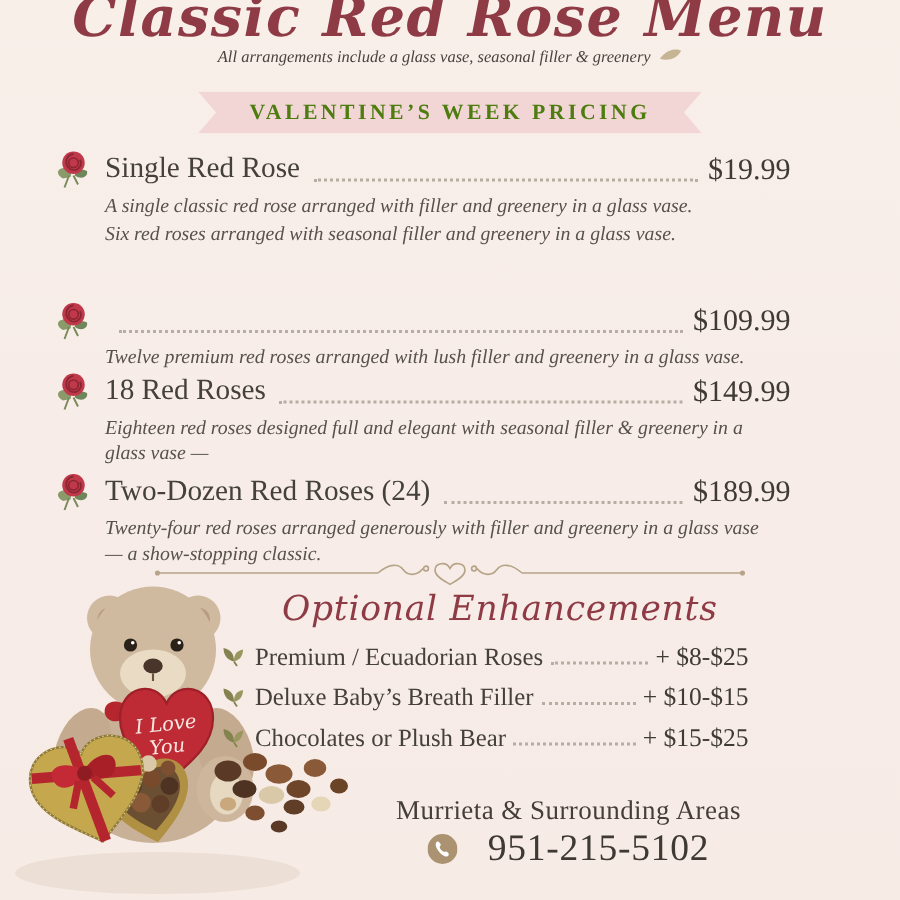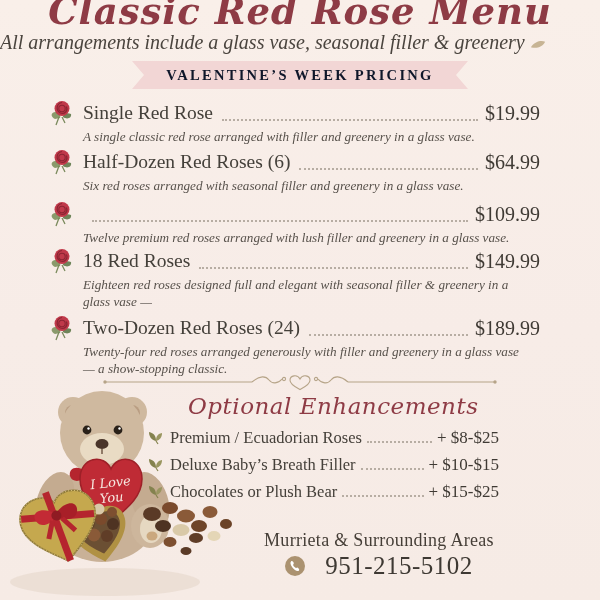--- a/index.html
+++ b/index.html
@@ -8,33 +8,33 @@
     background:linear-gradient(180deg,#f9efe9 0%,#f7ece7 55%,#f6ebe5 100%);
     font-family:"Liberation Serif", serif;color:#44403a;
   }
   
   .title{
     position:absolute;top:-11px;left:0;width:100%;text-align:center;
     font-family:"DejaVu Serif", serif;font-style:italic;font-weight:600;
     font-size:37px;letter-spacing:1px;color:#8e3b45;
   }
   .subtitle{
-    position:absolute;top:31px;left:0;width:100%;text-align:left;
-    font-style:italic;font-size:20px;color:#4a443e;
+    position:absolute;top:31px;left:0;width:100%;text-align:center;
+    font-style:italic;font-size:11px;color:#4a443e;
   }
   .subtitle .leaf{display:inline-block;vertical-align:-1px;margin-left:5px;}
   .banner{
     position:absolute;top:61px;left:50%;transform:translateX(-50%);
     width:336px;height:28px;display:flex;align-items:center;justify-content:center;
     background:#f2d6d5;
     clip-path:polygon(0 0,100% 0,calc(100% - 12px) 50%,100% 100%,0 100%,12px 50%);
-    font-size:14.5px;font-weight:bold;letter-spacing:2.3px;color:#0f172a;
-  }
-  
-  .mi{position:absolute;left:46px;width:494px;}
+    font-size:14.5px;font-weight:bold;letter-spacing:2.3px;color:#4d7c0f;
+  }
+  
+  .mi{position:absolute;left:33px;width:494px;}
   .mi-row{display:flex;align-items:center;}
   .rose{flex:0 0 32px;width:32px;height:30px;margin-right:5px;}
   .mi-name{font-size:19.5px;white-space:nowrap;color:#44403a;}
   .dots{flex:1;border-bottom:2px dotted #b7ada3;height:13px;margin:0 7px 0 9px;}
   .mi-price{font-size:20px;color:#3f3a34;white-space:nowrap;}
   .mi-desc{
     margin:1px 0 0 37px;max-width:442px;
     font-style:italic;font-size:13.2px;line-height:1.28;color:#57514b;
   }
   
@@ -88,33 +88,20 @@
             <circle cx="15" cy="10.5" r="3.2" fill="none" stroke="#8c2533" stroke-width="1.1"></circle>
           </svg></span>
       <span class="mi-name">Single Red Rose</span>
       <span class="dots"></span>
       <span class="mi-price">$19.99</span>
     </div>
     <div class="mi-desc">A single classic red rose arranged with filler and greenery in a glass vase.</div>
   </div>
 
   <div class="mi" style="top:147px">
-    <div class="mi-row">
-      <span class="rose"><svg viewBox="0 0 30 30" width="32" height="30">
-            <path d="M8 21 C4 19 3 15 8 14 C13 13 14 17 13 20 Z" fill="#8a9a6b"></path>
-            <path d="M16 19 C20 22 25 20 24 16 C20 14 17 16 16 18 Z" fill="#6f855a"></path>
-            <path d="M12 19 L9 27 M15 19 L18 25" stroke="#7a8a5c" stroke-width="1.3" fill="none"></path>
-            <circle cx="15" cy="10.5" r="7.5" fill="#c0394a"></circle>
-            <path d="M15 4.5 C9.5 5.5 8.5 12 13 14.8 C17.5 17 21.5 12.5 19.3 8.5" stroke="#8c2533" stroke-width="1.2" fill="none"></path>
-            <circle cx="15" cy="10.5" r="3.2" fill="none" stroke="#8c2533" stroke-width="1.1"></circle>
-          </svg></span>
-      <span class="mi-name">Half-Dozen Red Roses (6)</span>
-      <span class="dots"></span>
-      <span class="mi-price">$64.99</span>
-    </div>
     <div class="mi-desc">Six red roses arranged with seasonal filler and greenery in a glass vase.</div>
   </div>
 
   <div class="mi" style="top:199px">
     <div class="mi-row">
       <span class="rose"><svg viewBox="0 0 30 30" width="32" height="30">
             <path d="M8 21 C4 19 3 15 8 14 C13 13 14 17 13 20 Z" fill="#8a9a6b"></path>
             <path d="M16 19 C20 22 25 20 24 16 C20 14 17 16 16 18 Z" fill="#6f855a"></path>
             <path d="M12 19 L9 27 M15 19 L18 25" stroke="#7a8a5c" stroke-width="1.3" fill="none"></path>
             <circle cx="15" cy="10.5" r="7.5" fill="#c0394a"></circle>

